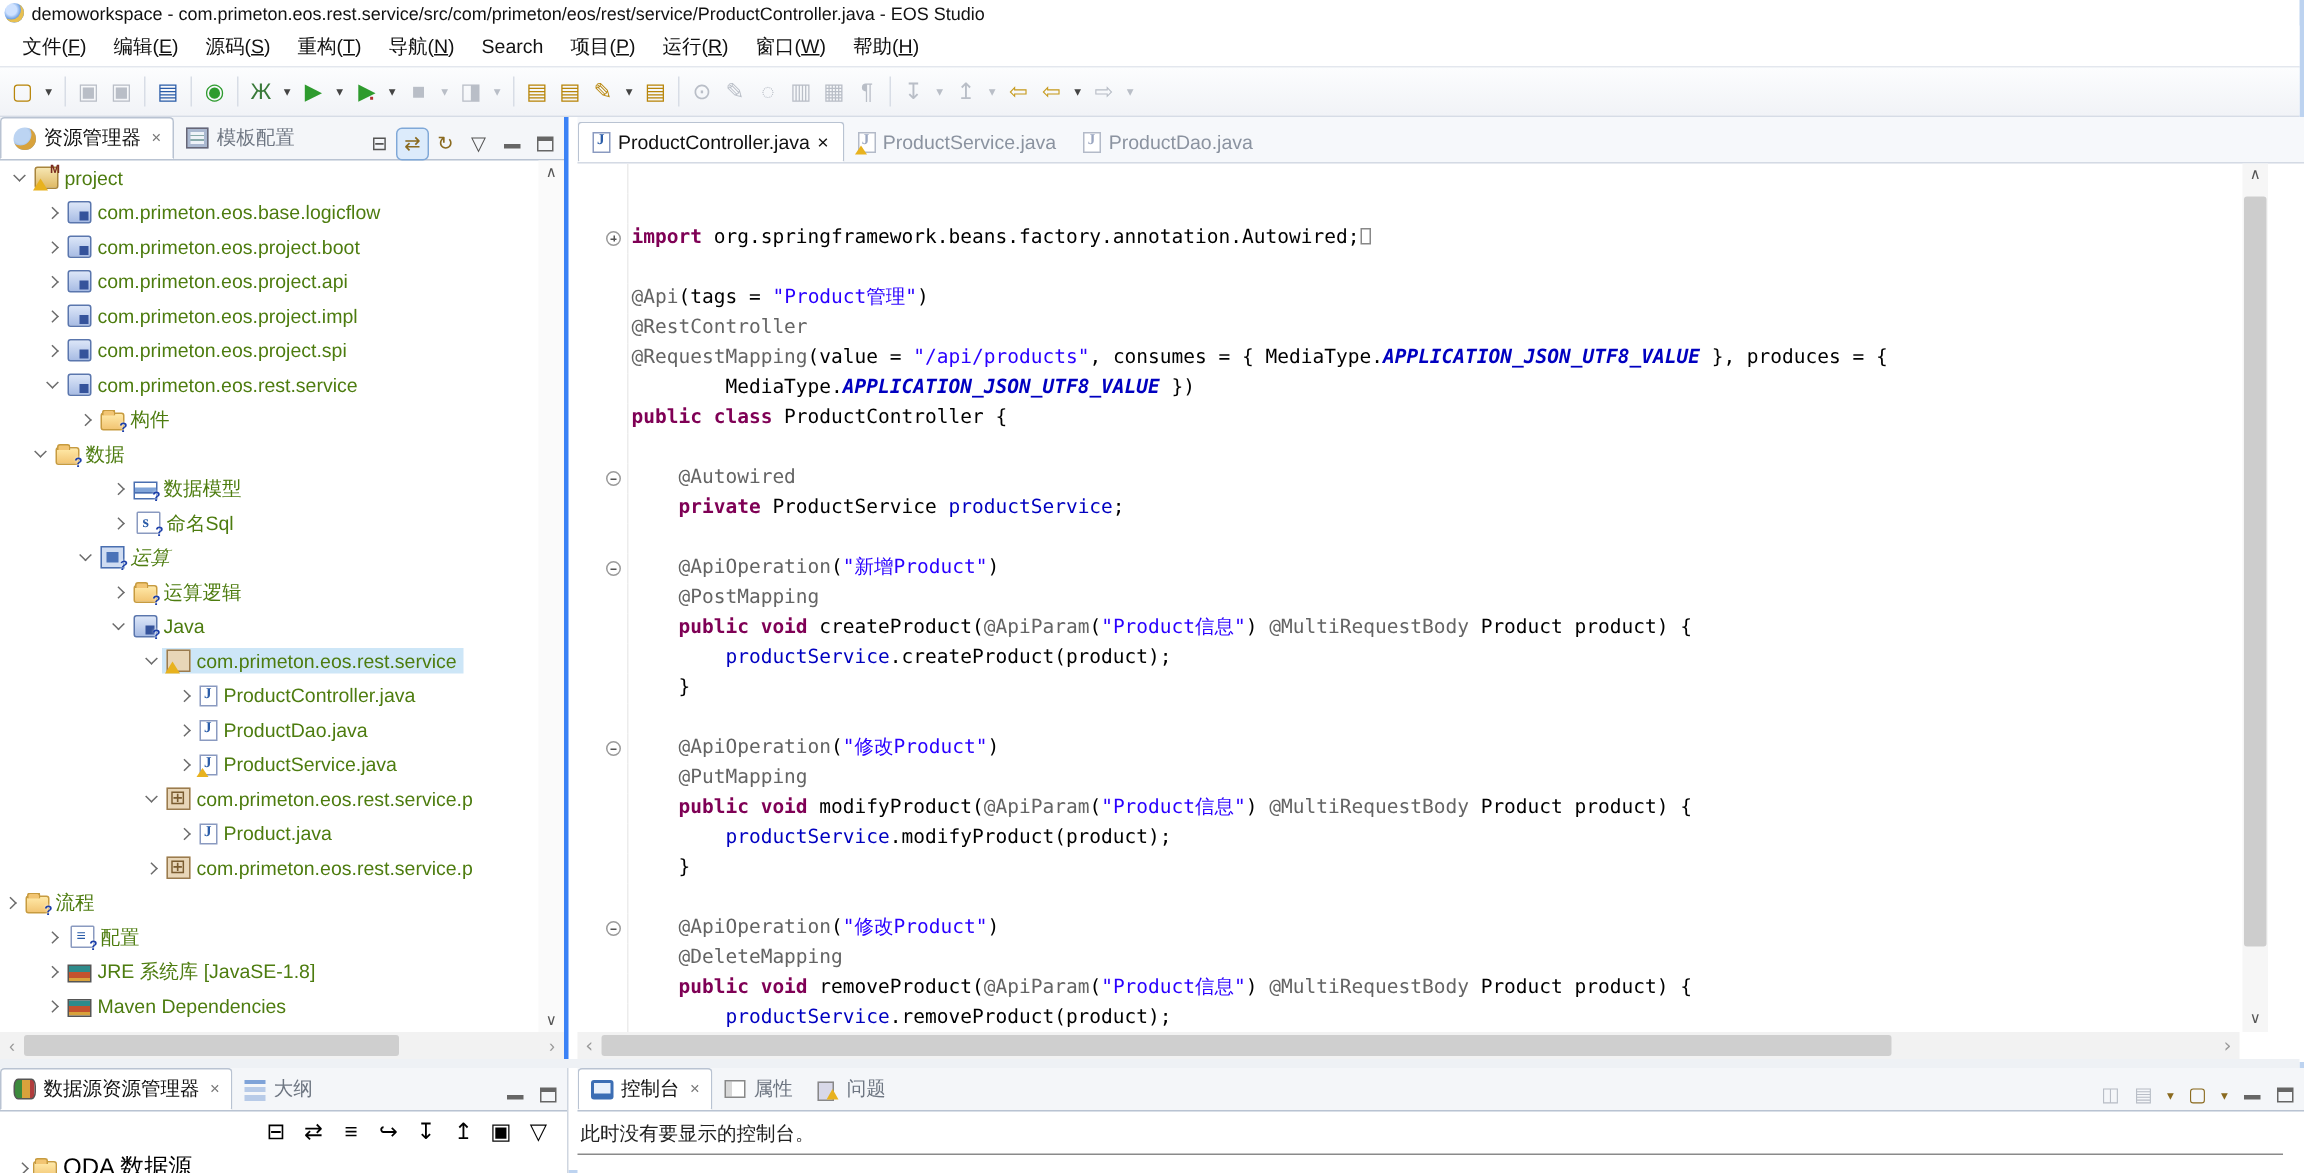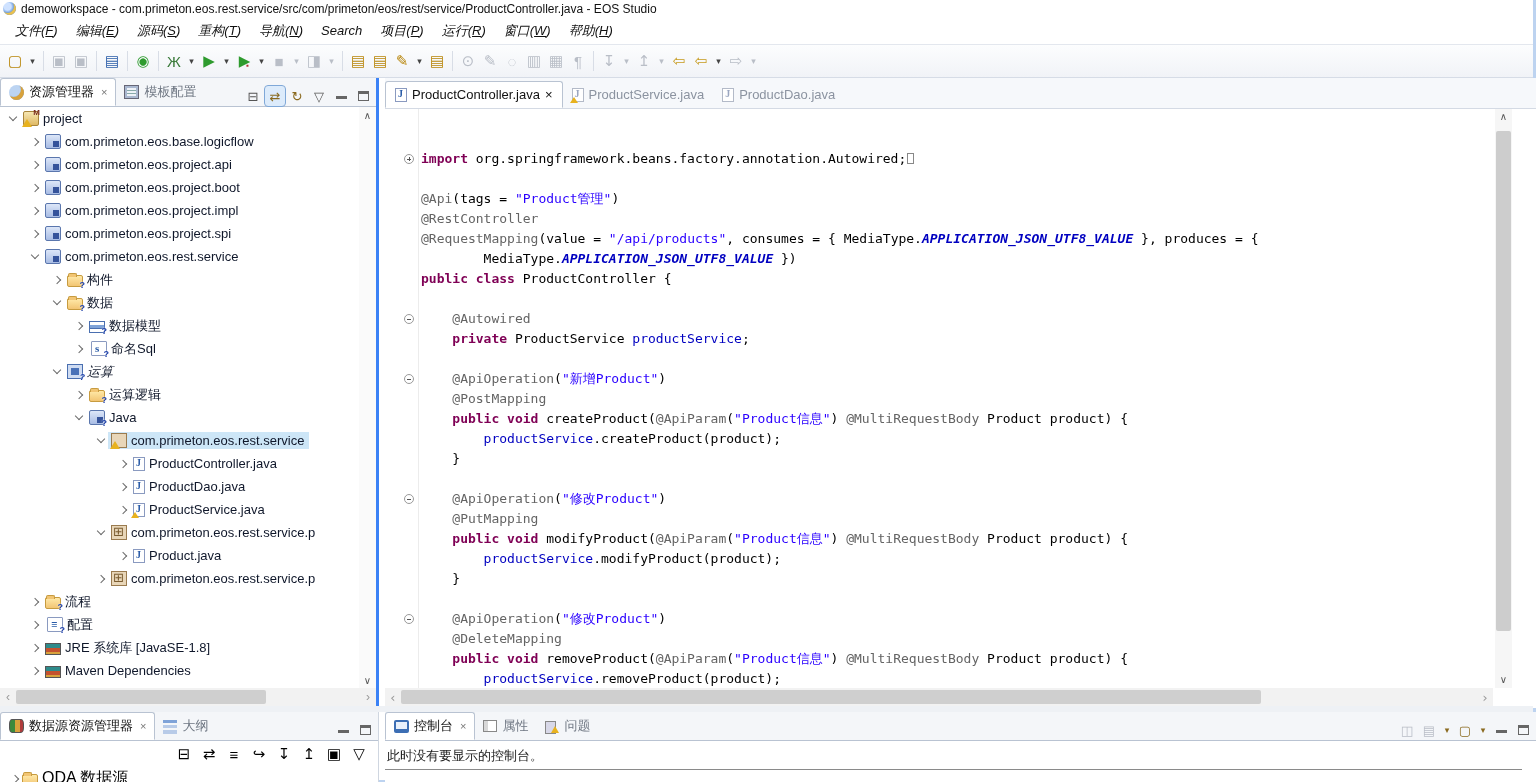--- a/index.html
+++ b/index.html
@@ -9,21 +9,21 @@
     border-right:3px solid #bdd3f0; border-bottom:2px solid #bdd3f0; }
 
   
   .titlebar { position:absolute; left:0; top:0; width:100%; height:17px;
     display:flex; align-items:center; gap:5px; padding-left:3px; font-size:12px; color:#111; }
   .app-icon { width:13px; height:13px; border-radius:50%;
     background:radial-gradient(circle at 35% 35%, #cfe2ff 0 30%, #4a86d8 60%, #2a5ca8);
     box-shadow:inset -2px -2px 0 #e8c050; }
   .menubar { position:absolute; left:0; top:17px; width:100%; height:27px;
     display:flex; align-items:center; padding-left:6px; font-size:13px; color:#111;
-    background:#fff;font-style:italic; }
+    background:#fff; }
   .menubar .mi { padding:4px 9px; cursor:default; }
   .menubar .mi u { text-decoration:underline; }
 
   .toolbar { position:absolute; left:0; top:44px; width:100%; height:34px;
     background:linear-gradient(#fcfdfe,#f1f3f7); border-top:1px solid #e3e7ee;
     border-bottom:1px solid #d6dce6; display:flex; align-items:center; padding-left:4px; }
   .tb { width:22px; height:24px; display:flex; align-items:center; justify-content:center;
     font-size:15px; border-radius:3px; }
   .tb.dd { width:13px; font-size:9px; color:#444; }
   .tb.dis { color:#b9bec7 !important; }
@@ -42,21 +42,21 @@
     font-size:13px; color:#8a6a1f; border-radius:3px; }
   .hic.plain { color:#555; }
   .hic.act { background:#dcebfb; outline:1px solid #7fa8d8; }
   .minb { width:11px; height:5px; border-bottom:3px solid #666; }
   .maxb { width:11px; height:10px; border:1px solid #666; border-top:3px solid #666; }
 
   
   .explorer { position:absolute; left:0; top:78px; width:379px; height:628px;
     background:#fff; border-right:3px solid #3b82f6; }
   .tree { position:absolute; left:0; top:29px; width:362px; height:581px;
-    overflow:hidden; font-size:13px; color:#0f172a; }
+    overflow:hidden; font-size:13px; color:#4d7c0f; }
   .trow { display:flex; align-items:center; height:23px; white-space:nowrap; }
   .tw { width:14px; flex:0 0 14px; display:flex; justify-content:center; }
   .tw i { width:6px; height:6px; border-right:1.6px solid #6b6b6b; border-bottom:1.6px solid #6b6b6b; }
   .tw.c i { transform:rotate(-45deg); }
   .tw.e i { transform:rotate(45deg); margin-top:-3px; }
   .selbox { display:flex; align-items:center; gap:4px; padding:1px 3px; }
   .selbox.sel { background:#cde6f7; }
   .lbl { padding-right:2px; }
 
   
@@ -276,30 +276,30 @@
             <span class="ti i-module"></span>
             <span class="lbl">com.primeton.eos.base.logicflow</span>
           </span>
         </div>
         <div class="trow" style="padding-left: 28px;">
           <span class="tw c">
             <i></i>
           </span>
           <span class="selbox">
             <span class="ti i-module"></span>
+            <span class="lbl">com.primeton.eos.project.boot</span>
+          </span>
+        </div>
+        <div class="trow" style="padding-left: 28px;">
+          <span class="tw c">
+            <i></i>
+          </span>
+          <span class="selbox">
+            <span class="ti i-module"></span>
             <span class="lbl">com.primeton.eos.project.api</span>
-          </span>
-        </div>
-        <div class="trow" style="padding-left: 28px;">
-          <span class="tw c">
-            <i></i>
-          </span>
-          <span class="selbox">
-            <span class="ti i-module"></span>
-            <span class="lbl">com.primeton.eos.project.boot</span>
           </span>
         </div>
         <div class="trow" style="padding-left: 28px;">
           <span class="tw c">
             <i></i>
           </span>
           <span class="selbox">
             <span class="ti i-module"></span>
             <span class="lbl">com.primeton.eos.project.impl</span>
           </span>
@@ -324,21 +324,21 @@
         </div>
         <div class="trow" style="padding-left: 50px;">
           <span class="tw c">
             <i></i>
           </span>
           <span class="selbox">
             <span class="ti i-folder q"></span>
             <span class="lbl">构件</span>
           </span>
         </div>
-        <div class="trow" style="padding-left: 50px;">
+        <div class="trow" style="padding-left: 20px;">
           <span class="tw e">
             <i></i>
           </span>
           <span class="selbox">
             <span class="ti i-folder q"></span>
             <span class="lbl">数据</span>
           </span>
         </div>
         <div class="trow" style="padding-left: 72px;">
           <span class="tw c">
@@ -441,21 +441,21 @@
         </div>
         <div class="trow" style="padding-left: 94px;">
           <span class="tw c">
             <i></i>
           </span>
           <span class="selbox">
             <span class="ti i-pkg"></span>
             <span class="lbl">com.primeton.eos.rest.service.p</span>
           </span>
         </div>
-        <div class="trow" style="padding-left: 28px;">
+        <div class="trow" style="">
           <span class="tw c">
             <i></i>
           </span>
           <span class="selbox">
             <span class="ti i-folder q"></span>
             <span class="lbl">流程</span>
           </span>
         </div>
         <div class="trow" style="padding-left: 28px;">
           <span class="tw c">

